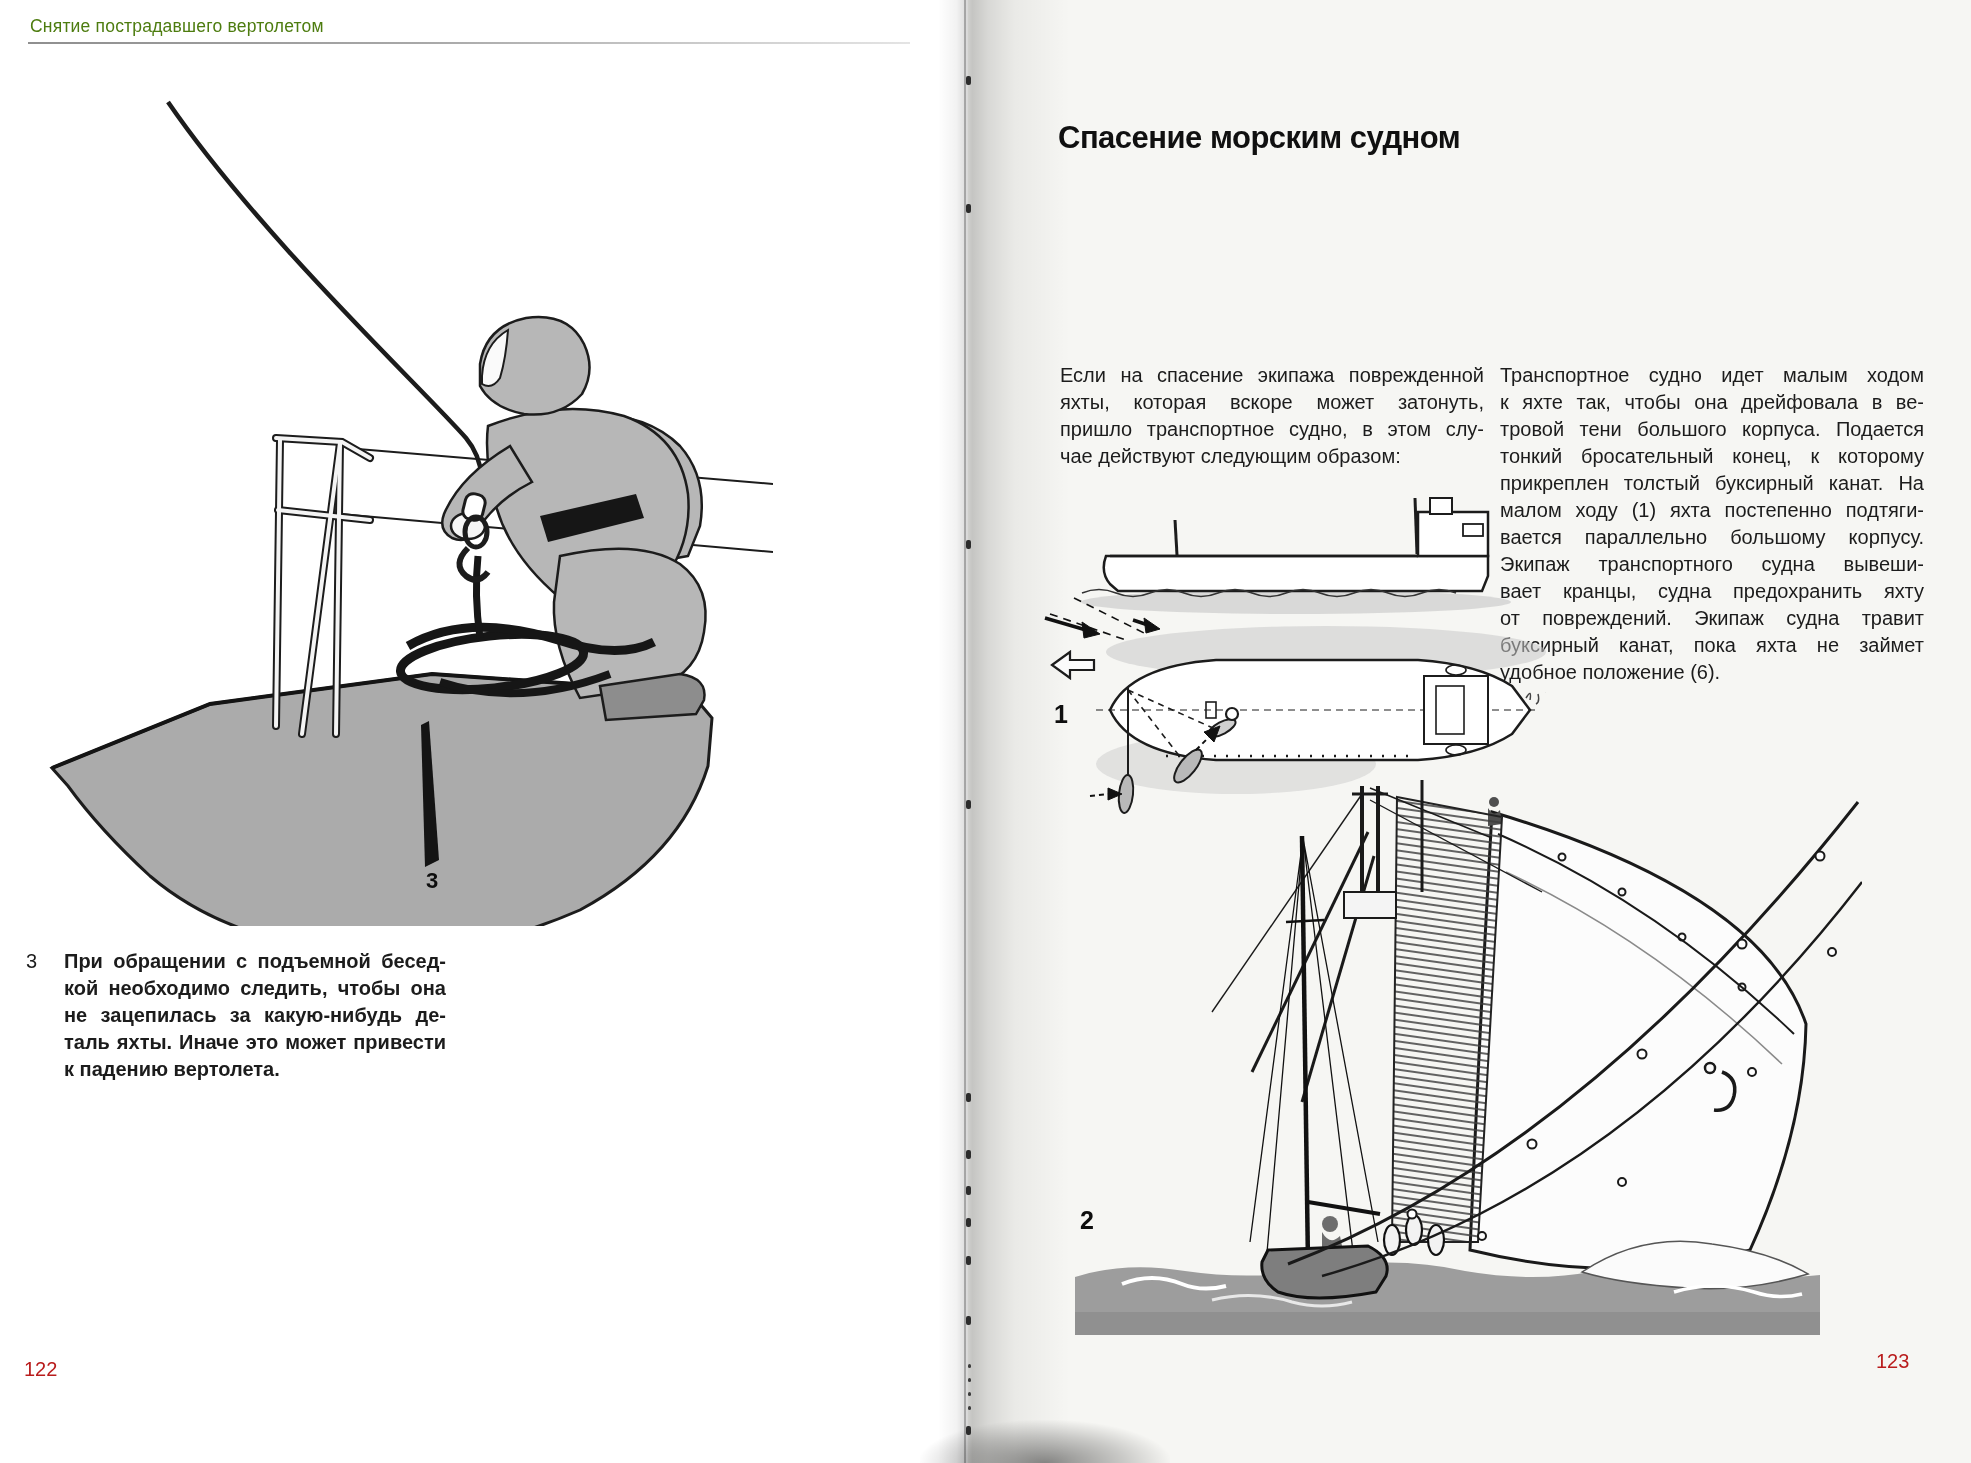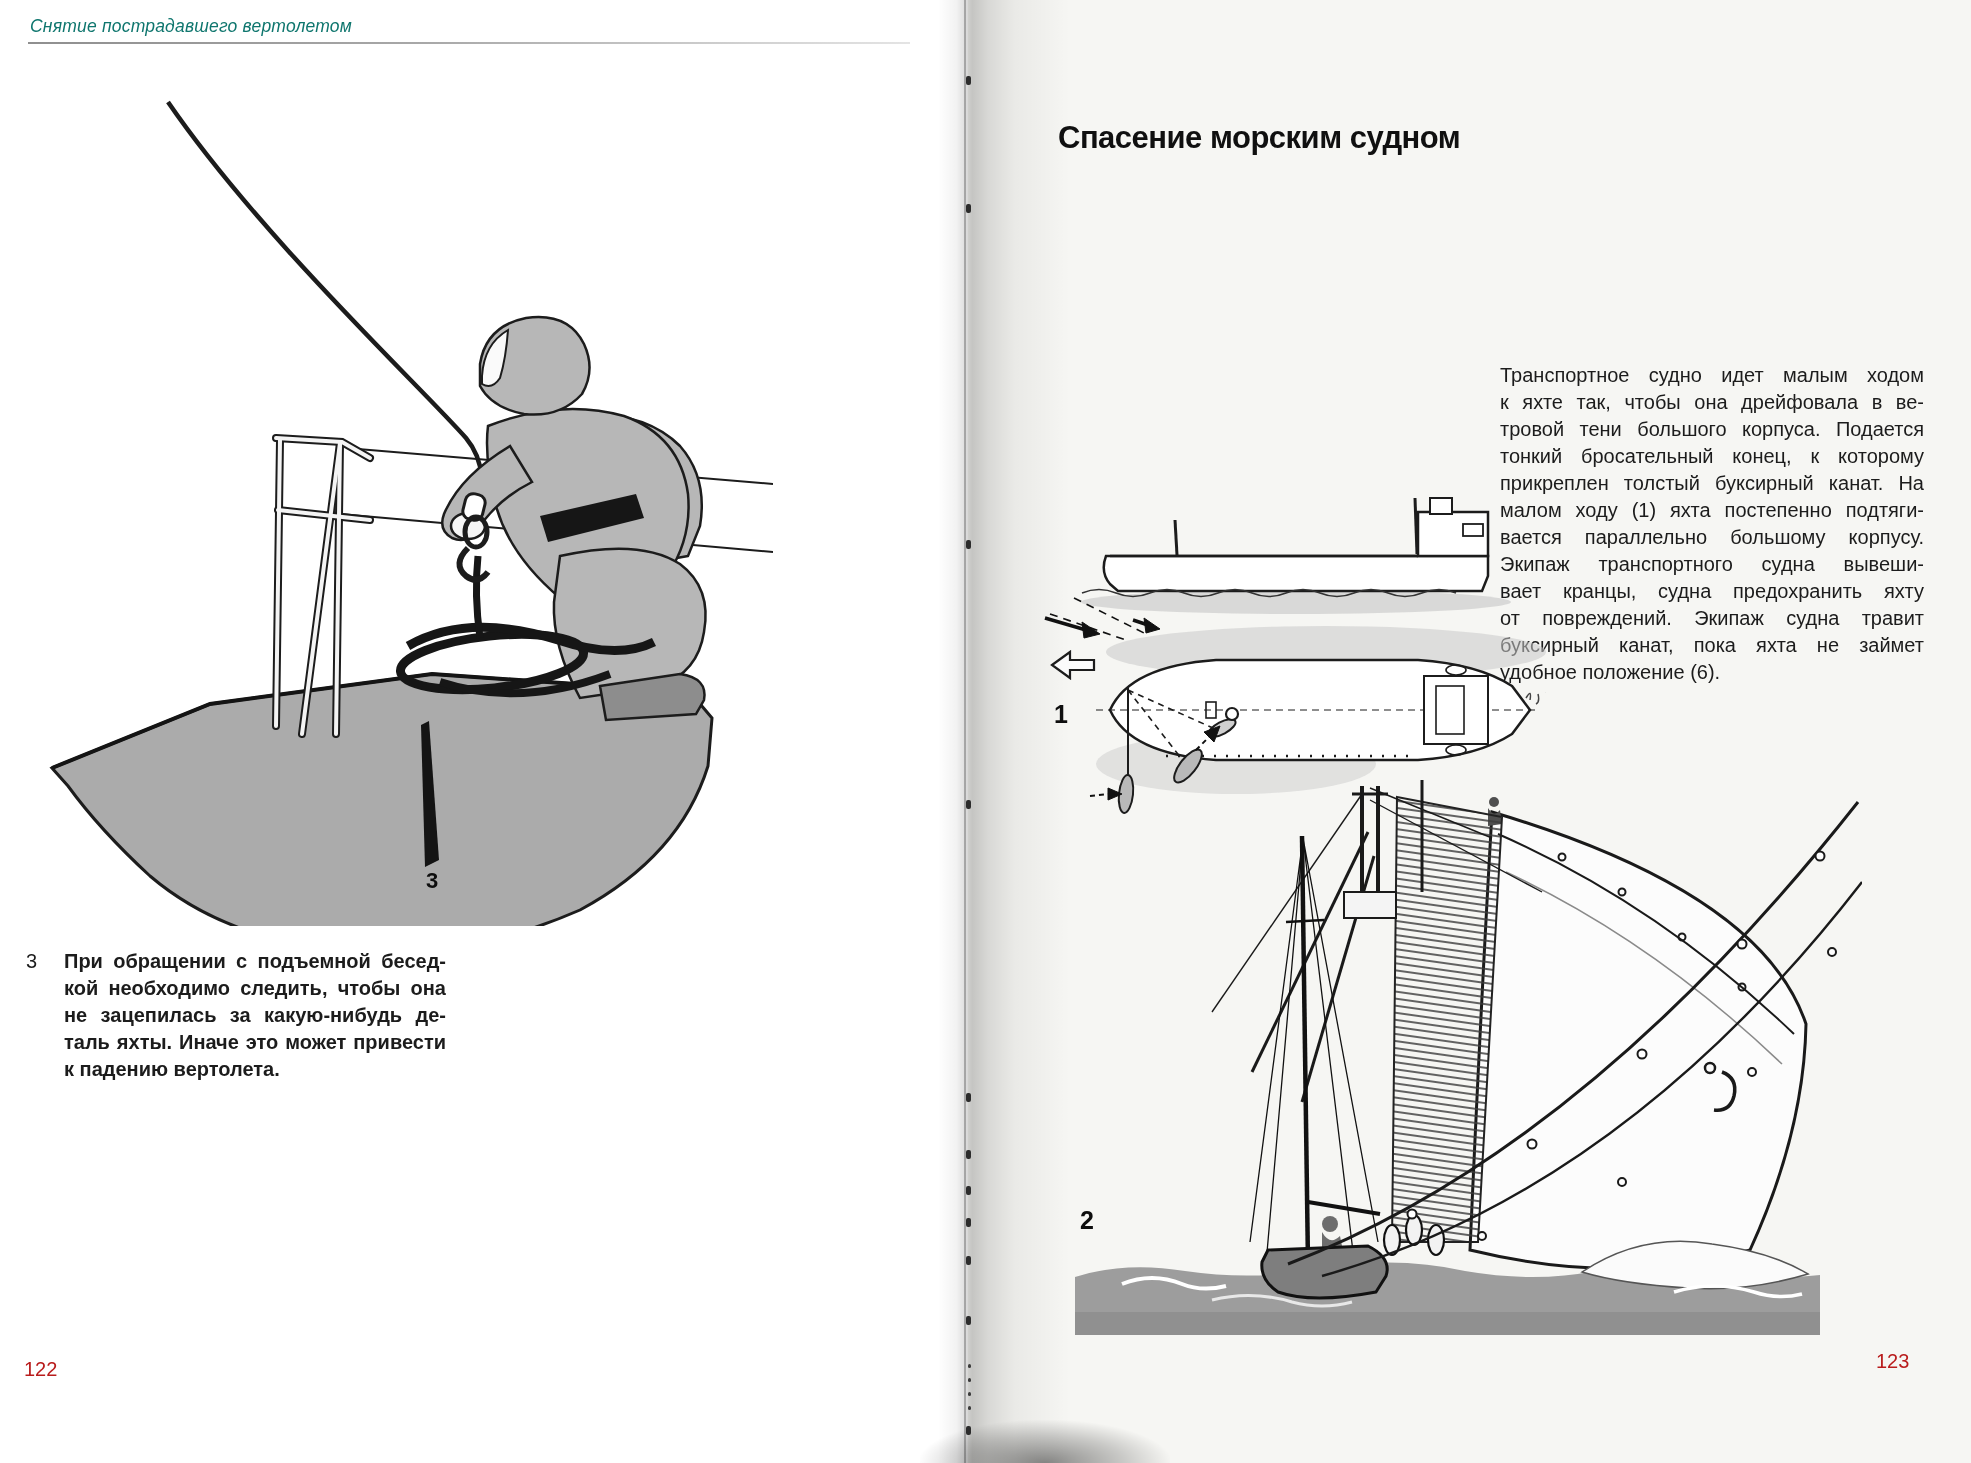--- a/index.html
+++ b/index.html
@@ -11,21 +11,21 @@
   .gutter{left:938px;top:0;width:132px;height:1463px;
     background:linear-gradient(90deg,rgba(0,0,0,0) 0%,rgba(0,0,0,0.05) 14%,rgba(0,0,0,0.20) 26%,
                rgba(0,0,0,0.12) 38%,rgba(0,0,0,0.05) 58%,rgba(0,0,0,0) 100%);}
   .page-edge{left:964px;top:0;width:2px;height:1463px;background:rgba(40,40,40,0.30);}
   .bottom-gutter-shadow{left:920px;top:1420px;width:250px;height:43px;
     background:radial-gradient(ellipse at 50% 100%,rgba(0,0,0,0.45) 0%,rgba(0,0,0,0.18) 45%,rgba(0,0,0,0) 72%);}
   .bind-mark{position:absolute;left:966px;width:5px;height:9px;background:#2c2c2c;border-radius:2px;}
   .bind-dot{position:absolute;left:968px;width:3px;height:4px;background:#3a3a3a;border-radius:2px;}
 
   
-  .running-header{left:30px;top:16px;font-size:17.5px;font-style:italic;color:#0f766e;letter-spacing:0.2px;}
+  .running-header{left:30px;top:16px;font-size:17.5px;color:#4d7c0f;letter-spacing:0.2px;}
   .header-rule{left:28px;top:42px;width:882px;height:2px;
     background:linear-gradient(90deg,#8f8f8f 0%,#a8a8a8 45%,#cfcfcf 80%,#e4e4e4 100%);}
   .page-num{font-size:20px;color:#b91c1c;}
   .title{left:1058px;top:120px;font-size:31px;font-weight:700;color:#101010;letter-spacing:-0.5px;}
   .col{font-size:20px;line-height:27px;color:#1c1c1c;}
   .jl{text-align:justify;text-align-last:justify;height:27px;white-space:nowrap0;}
   .jl-last{text-align:justify;text-align-last:left;height:27px;}
   .caption{left:26px;top:948px;width:424px;display:flex;font-size:20px;line-height:27px;}
   .cap-num{width:38px;font-weight:400;}
   .cap-text{width:382px;font-weight:bold;}
@@ -123,20 +123,26 @@
       <div class="jl">не зацепилась за какую-нибудь де-</div>
       <div class="jl">таль яхты. Иначе это может привести</div>
       <div class="jl-last">к падению вертолета.</div>
     </div>
   </div>
 
   <div class="abs page-num" style="left:24px;top:1358px">122</div>
 
   <div class="abs title">Спасение морским судном</div>
 
+  <div class="abs col" style="left:1060px;top:362px;width:424px">
+    <div class="jl">Если на спасение экипажа поврежденной</div>
+    <div class="jl">яхты, которая вскоре может затонуть,</div>
+    <div class="jl">пришло транспортное судно, в этом слу-</div>
+    <div class="jl-last">чае действуют следующим образом:</div>
+  </div>
 
   <div class="abs col" style="left:1500px;top:362px;width:424px">
     <div class="jl">Транспортное судно идет малым ходом</div>
     <div class="jl">к яхте так, чтобы она дрейфовала в ве-</div>
     <div class="jl">тровой тени большого корпуса. Подается</div>
     <div class="jl">тонкий бросательный конец, к которому</div>
     <div class="jl">прикреплен толстый буксирный канат. На</div>
     <div class="jl">малом ходу (1) яхта постепенно подтяги-</div>
     <div class="jl">вается параллельно большому корпусу.</div>
     <div class="jl">Экипаж транспортного судна вывеши-</div>

